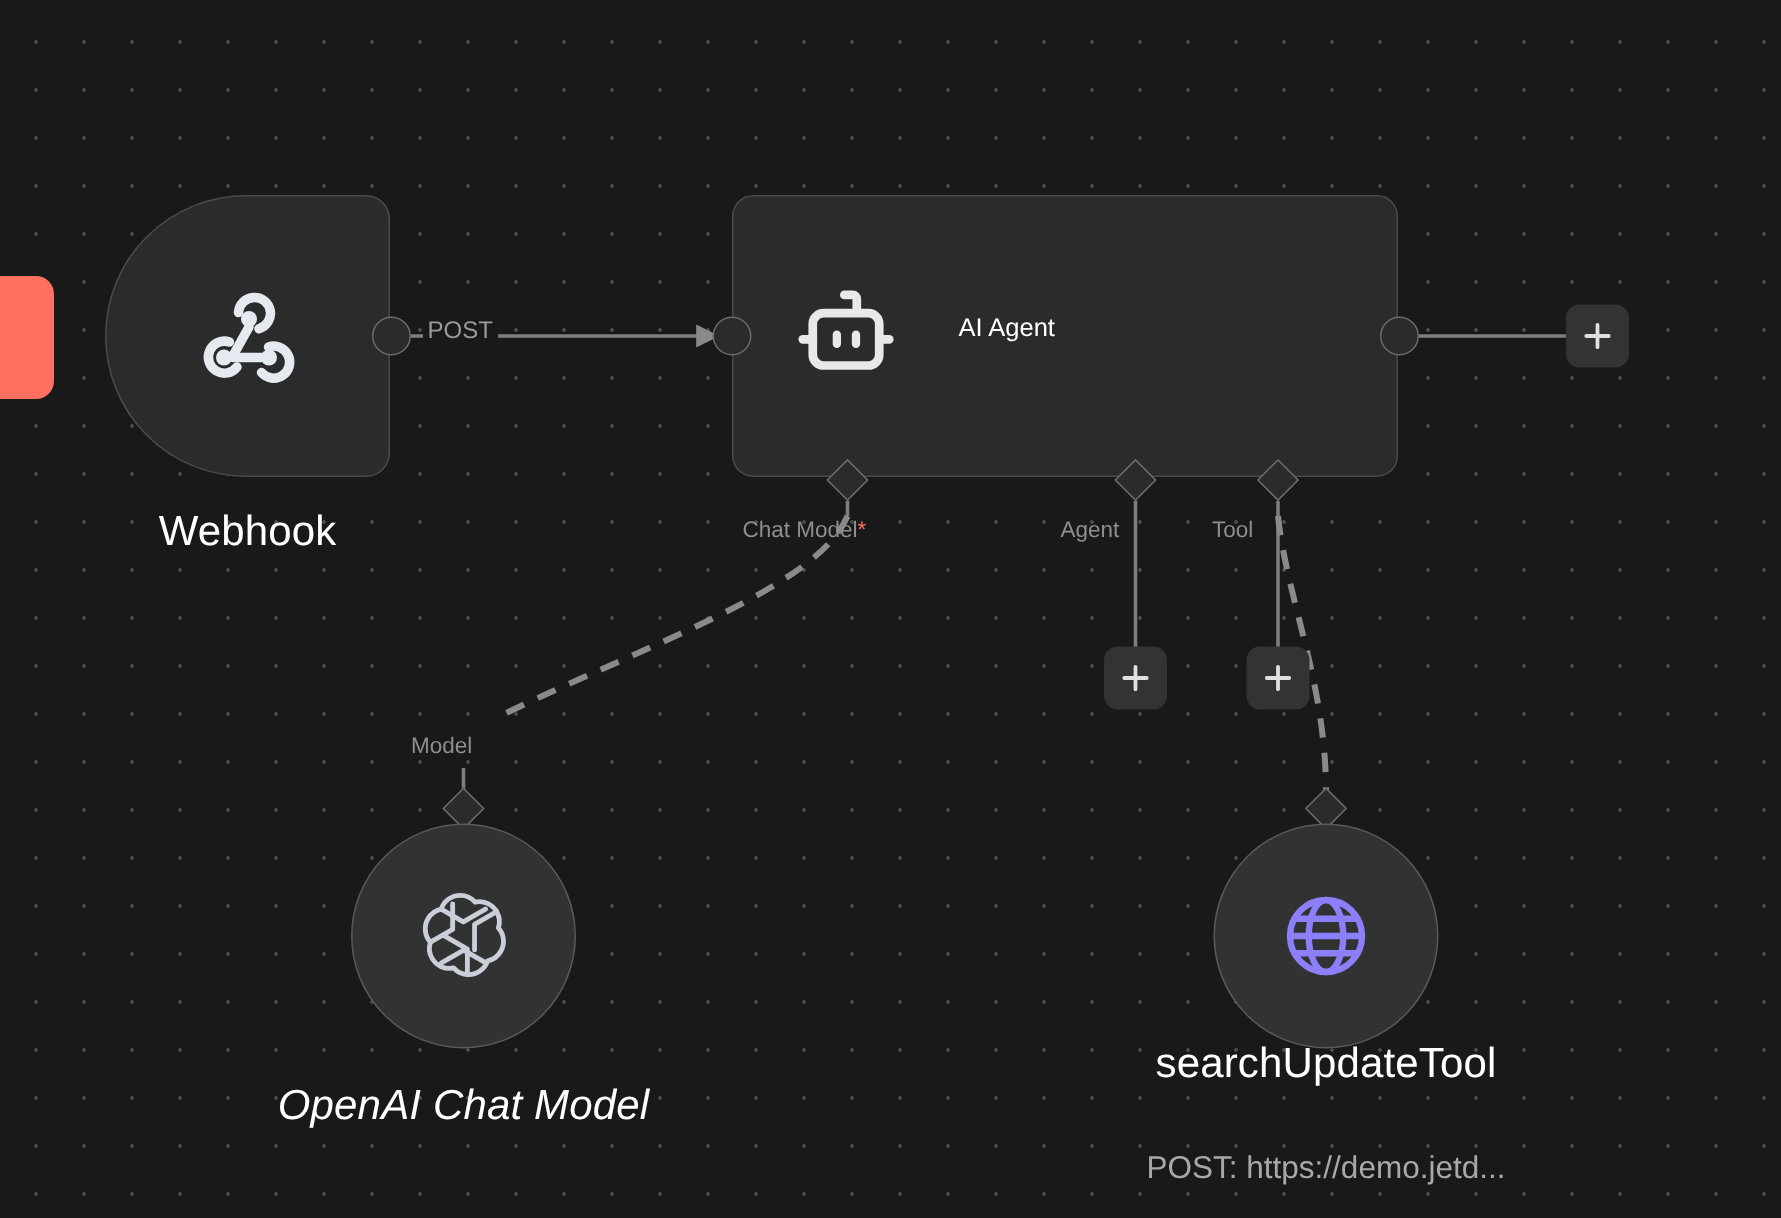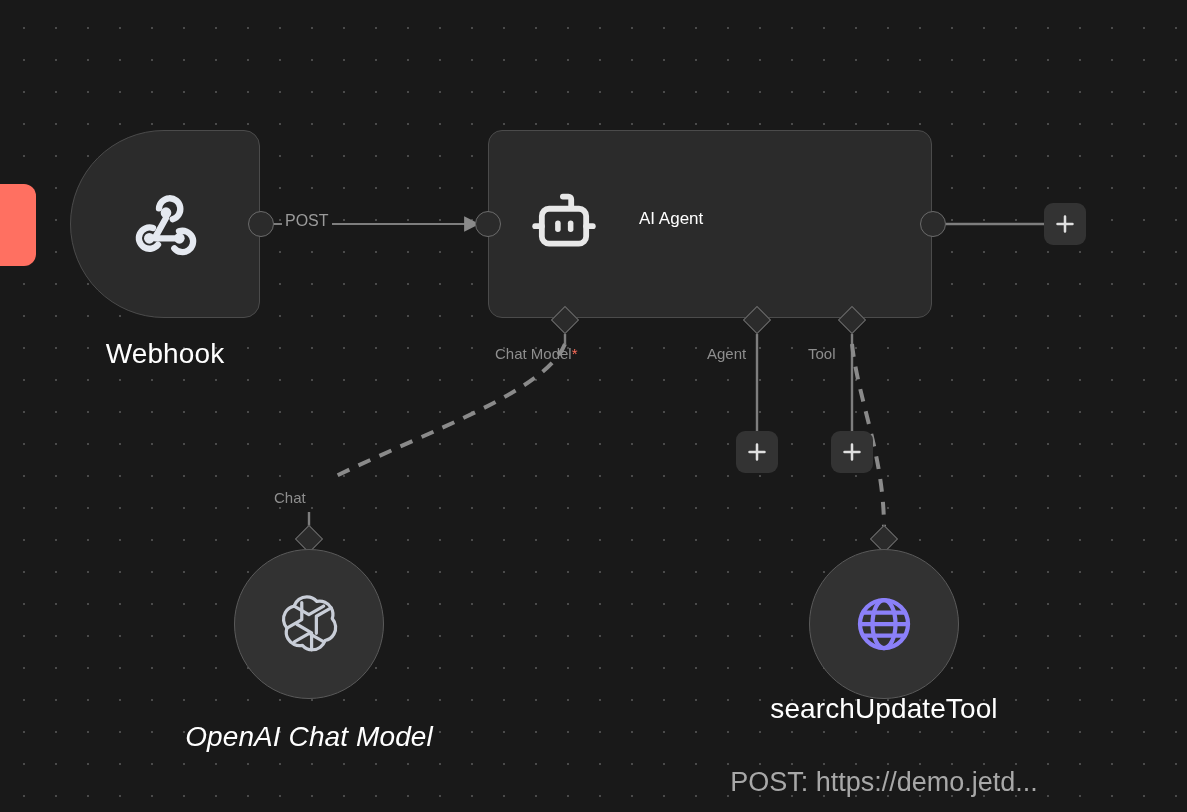--- a/index.html
+++ b/index.html
@@ -59,21 +59,21 @@
     color: #ffffff;
     font-size: 28px;
     letter-spacing: 0.1px;
     white-space: nowrap;
     text-align: center;
   }
 
   .node-subtitle {
     position: absolute;
     color: #a8a8a8;
-    font-size: 27px;
+    font-size: 21px;
     white-space: nowrap;
     text-align: center;
   }
 
   .inline-title {
     position: absolute;
     color: #ffffff;
     font-size: 17px;
     white-space: nowrap;
   }
@@ -237,21 +237,21 @@
   </div>
 
   <div class="plus-btn" style="left:831px; top:431px;">
     <svg class="icon-svg" viewBox="0 0 20 20" width="22" height="22">
       <path d="M10 3.2v13.6M3.2 10h13.6" stroke="#e0e0e0" stroke-width="2.3" stroke-linecap="round"></path>
     </svg>
   </div>
 
   <div class="node">
 
-    <div class="port-label" style="left:274px; top:489px;">Chat</div>
+    <div class="port-label" style="left:274px; top:489px;">Model</div>
 
     <div class="port-diamond" style="left:299px; top:529px;"></div>
 
     <div class="node-circle" style="left:234px; top:549px; width:150px; height:150px;">
       <div style="width:62px; height:62px;">
         <svg class="icon-svg" viewBox="0 0 24 24" width="62" height="62" fill="none" stroke="#c9ced8" stroke-width="1.25" stroke-linejoin="round" stroke-linecap="round">
           <path d="M21.0 9.9a5.1 5.1 0 0 0-.44-4.18 5.15 5.15 0 0 0-5.55-2.47A5.1 5.1 0 0 0 11.15 1.5a5.15 5.15 0 0 0-4.91 3.57A5.1 5.1 0 0 0 2.83 7.56a5.16 5.16 0 0 0 .63 6.04 5.1 5.1 0 0 0 .44 4.18 5.15 5.15 0 0 0 5.55 2.47 5.1 5.1 0 0 0 3.86 1.72 5.15 5.15 0 0 0 4.91-3.57 5.1 5.1 0 0 0 3.41-2.48 5.16 5.16 0 0 0-.63-6.02z"></path>
           <path d="M13.0 22.0 13.0 15.4 7.3 12.1"></path>
           <path d="M3.46 13.6 9.2 10.3 9.2 3.7"></path>
           <path d="M6.24 5.07 11.95 8.35 17.68 5.05"></path>

